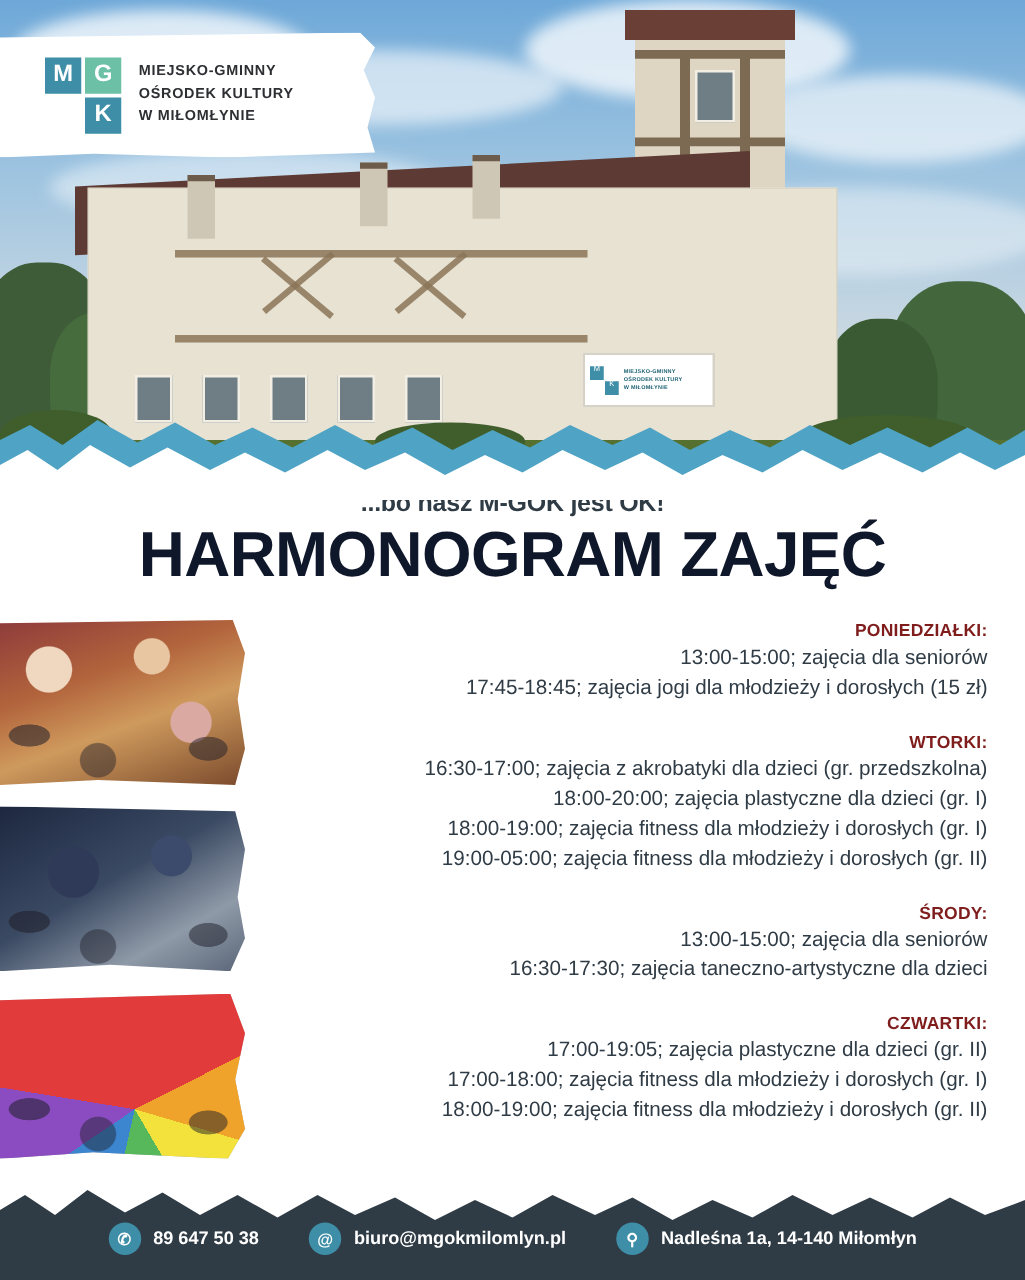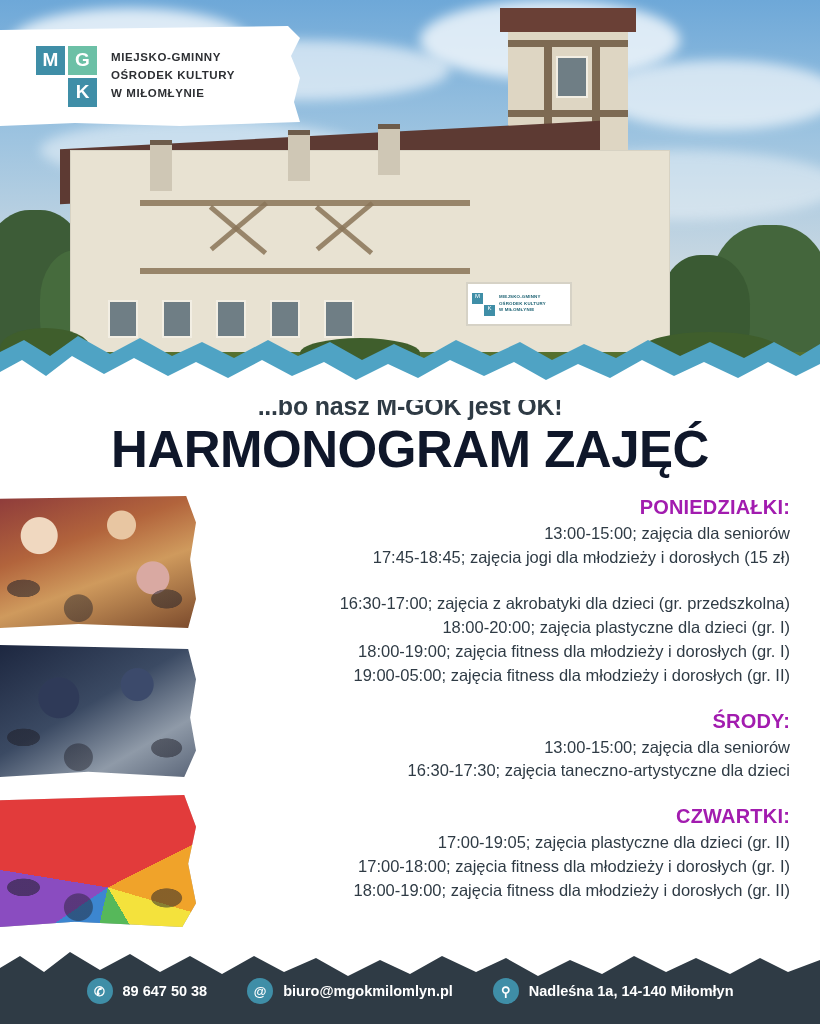--- a/index.html
+++ b/index.html
@@ -190,21 +190,21 @@
   }
 
   
   .title-wrap {
     position: absolute;
     left: 0; top: 392px;
     width: 820px;
     text-align: center;
   }
   .subtitle {
-    font-size: 25px;
+    font-size: 20px;
     font-weight: bold;
     color: #2f3b45;
     margin: 0 0 2px 0;
     letter-spacing: -.2px;
   }
   .title {
     font-size: 51px;
     font-weight: bold;
     color: #0f172a;
     margin: 0;
@@ -248,23 +248,23 @@
   .schedule {
     position: absolute;
     right: 30px;
     top: 496px;
     width: 560px;
     text-align: right;
     color: #2f3b45;
   }
   .day-block { margin-bottom: 22px; }
   .day-name {
-    font-size: 20px;
-    font-weight: bold;
-    color: #a21caf;
+    font-size: 14px;
+    font-weight: bold;
+    color: #7f1d1d;
     letter-spacing: .2px;
     margin-bottom: 3px;
   }
   .day-line {
     font-size: 16.5px;
     line-height: 1.45;
     color: #2f3b45;
   }
 
   
@@ -415,20 +415,21 @@
 
 <div class="schedule">
 
   <div class="day-block">
     <div class="day-name">PONIEDZIAŁKI:</div>
     <div class="day-line">13:00-15:00; zajęcia dla seniorów</div>
     <div class="day-line">17:45-18:45; zajęcia jogi dla młodzieży i dorosłych (15 zł)</div>
   </div>
 
   <div class="day-block">
+    <div class="day-name">WTORKI:</div>
     <div class="day-line">16:30-17:00; zajęcia z akrobatyki dla dzieci (gr. przedszkolna)</div>
     <div class="day-line">18:00-20:00; zajęcia plastyczne dla dzieci (gr. I)</div>
     <div class="day-line">18:00-19:00; zajęcia fitness dla młodzieży i dorosłych (gr. I)</div>
     <div class="day-line">19:00-05:00; zajęcia fitness dla młodzieży i dorosłych (gr. II)</div>
   </div>
 
   <div class="day-block">
     <div class="day-name">ŚRODY:</div>
     <div class="day-line">13:00-15:00; zajęcia dla seniorów</div>
     <div class="day-line">16:30-17:30; zajęcia taneczno-artystyczne dla dzieci</div>

